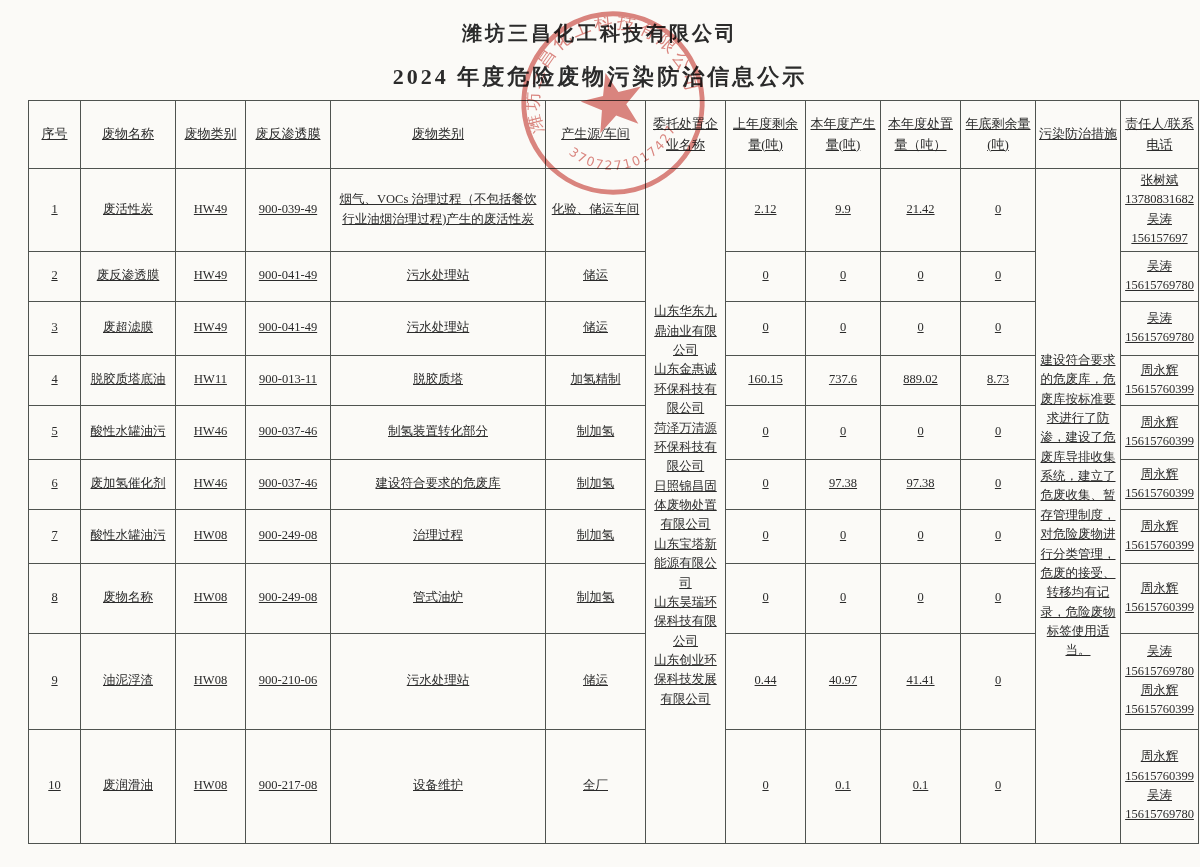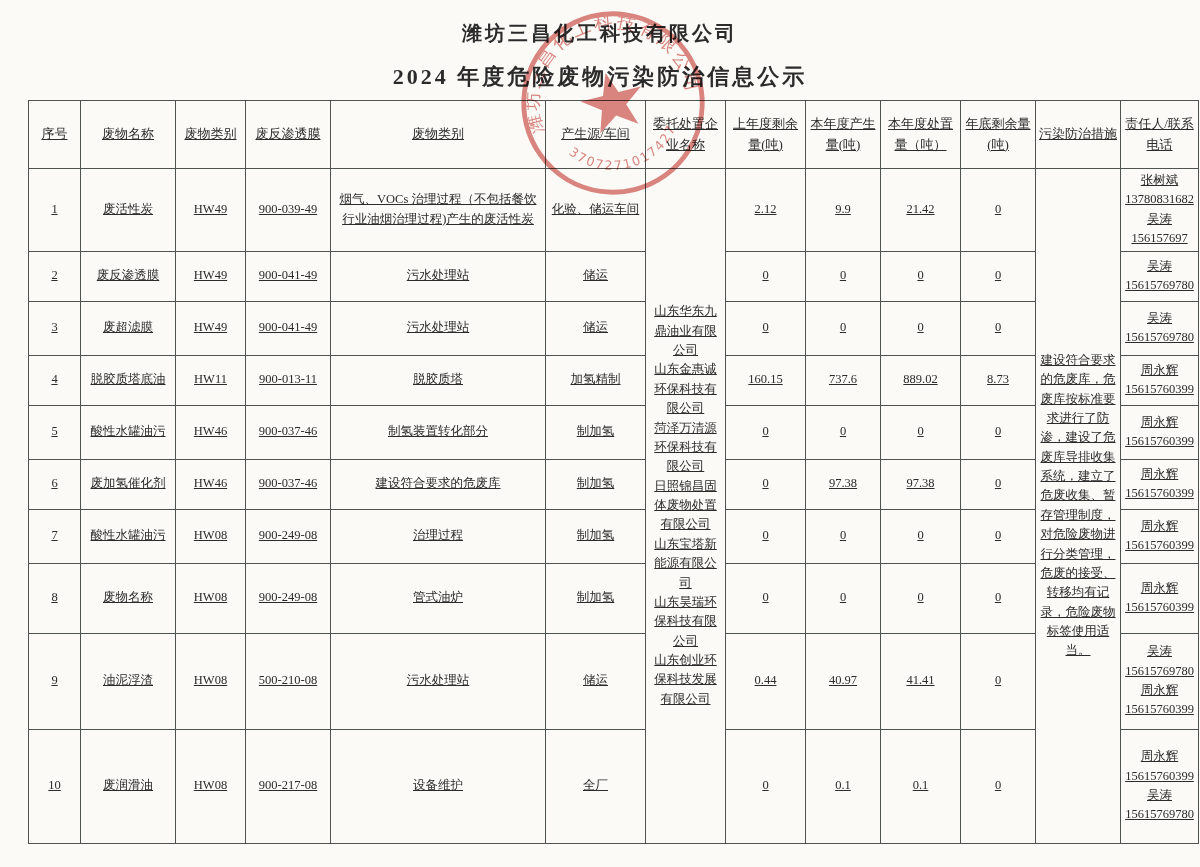--- a/index.html
+++ b/index.html
@@ -204,21 +204,21 @@
         <td>0</td>
         <td>0</td>
         <td>0</td>
         <td class="contact">周永辉
 15615760399</td>
       </tr>
       <tr style="height: 96px;">
         <td>9</td>
         <td>油泥浮渣</td>
         <td>HW08</td>
-        <td>500-210-08</td>
+        <td>900-210-06</td>
         <td class="process">污水处理站</td>
         <td>储运</td>
         <td>0.44</td>
         <td>40.97</td>
         <td>41.41</td>
         <td>0</td>
         <td class="contact">吴涛
 15615769780
 周永辉
 15615760399</td>

